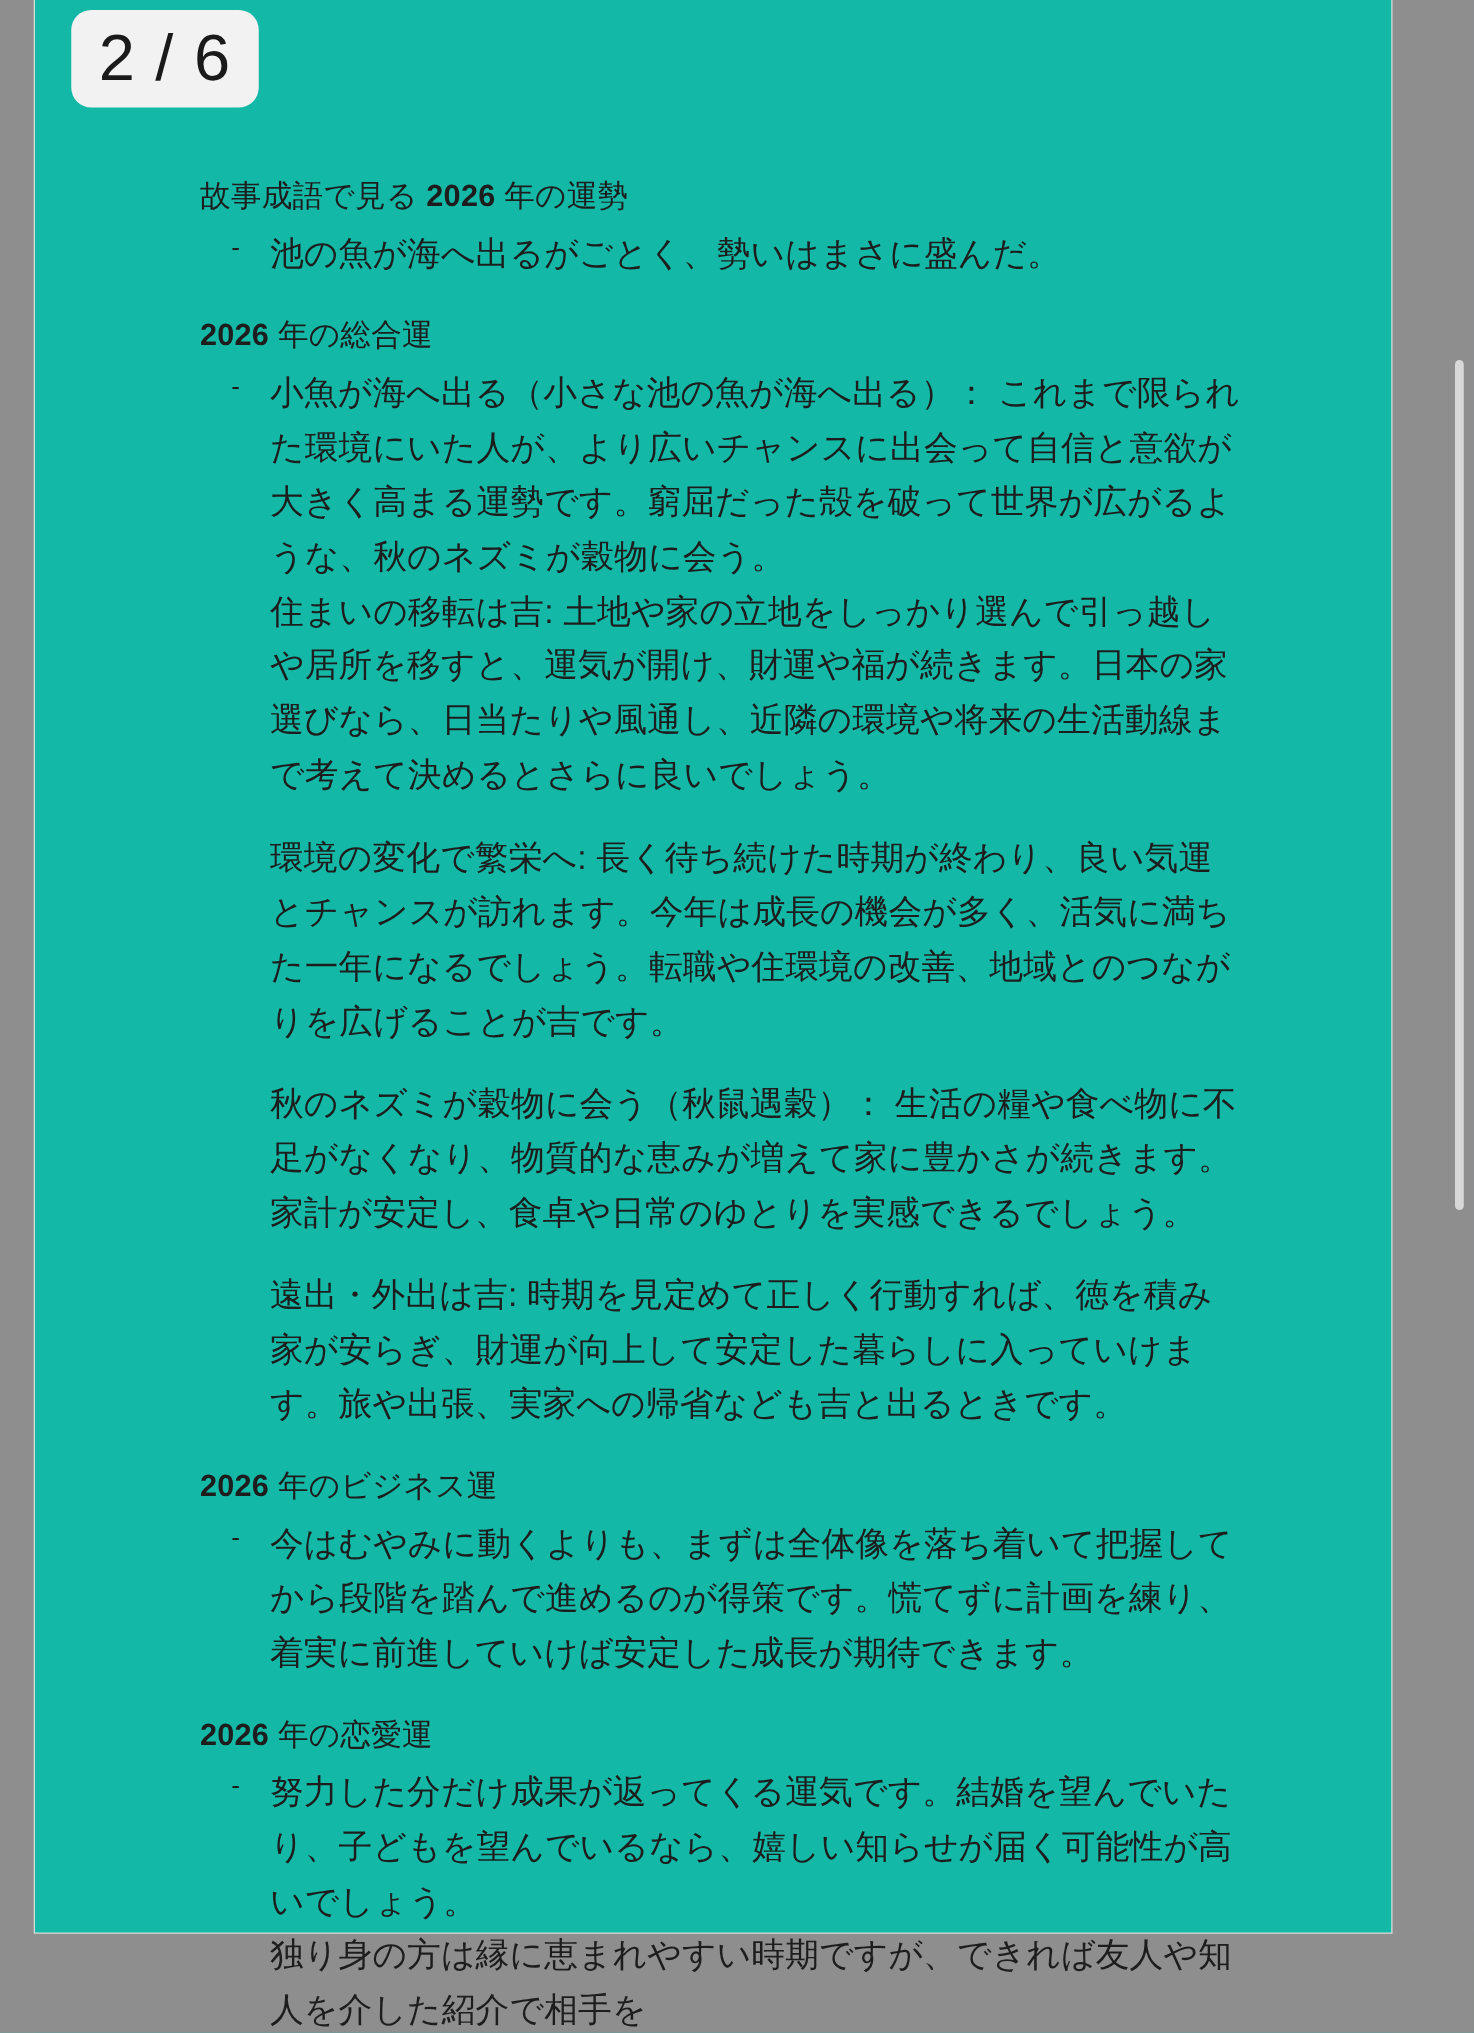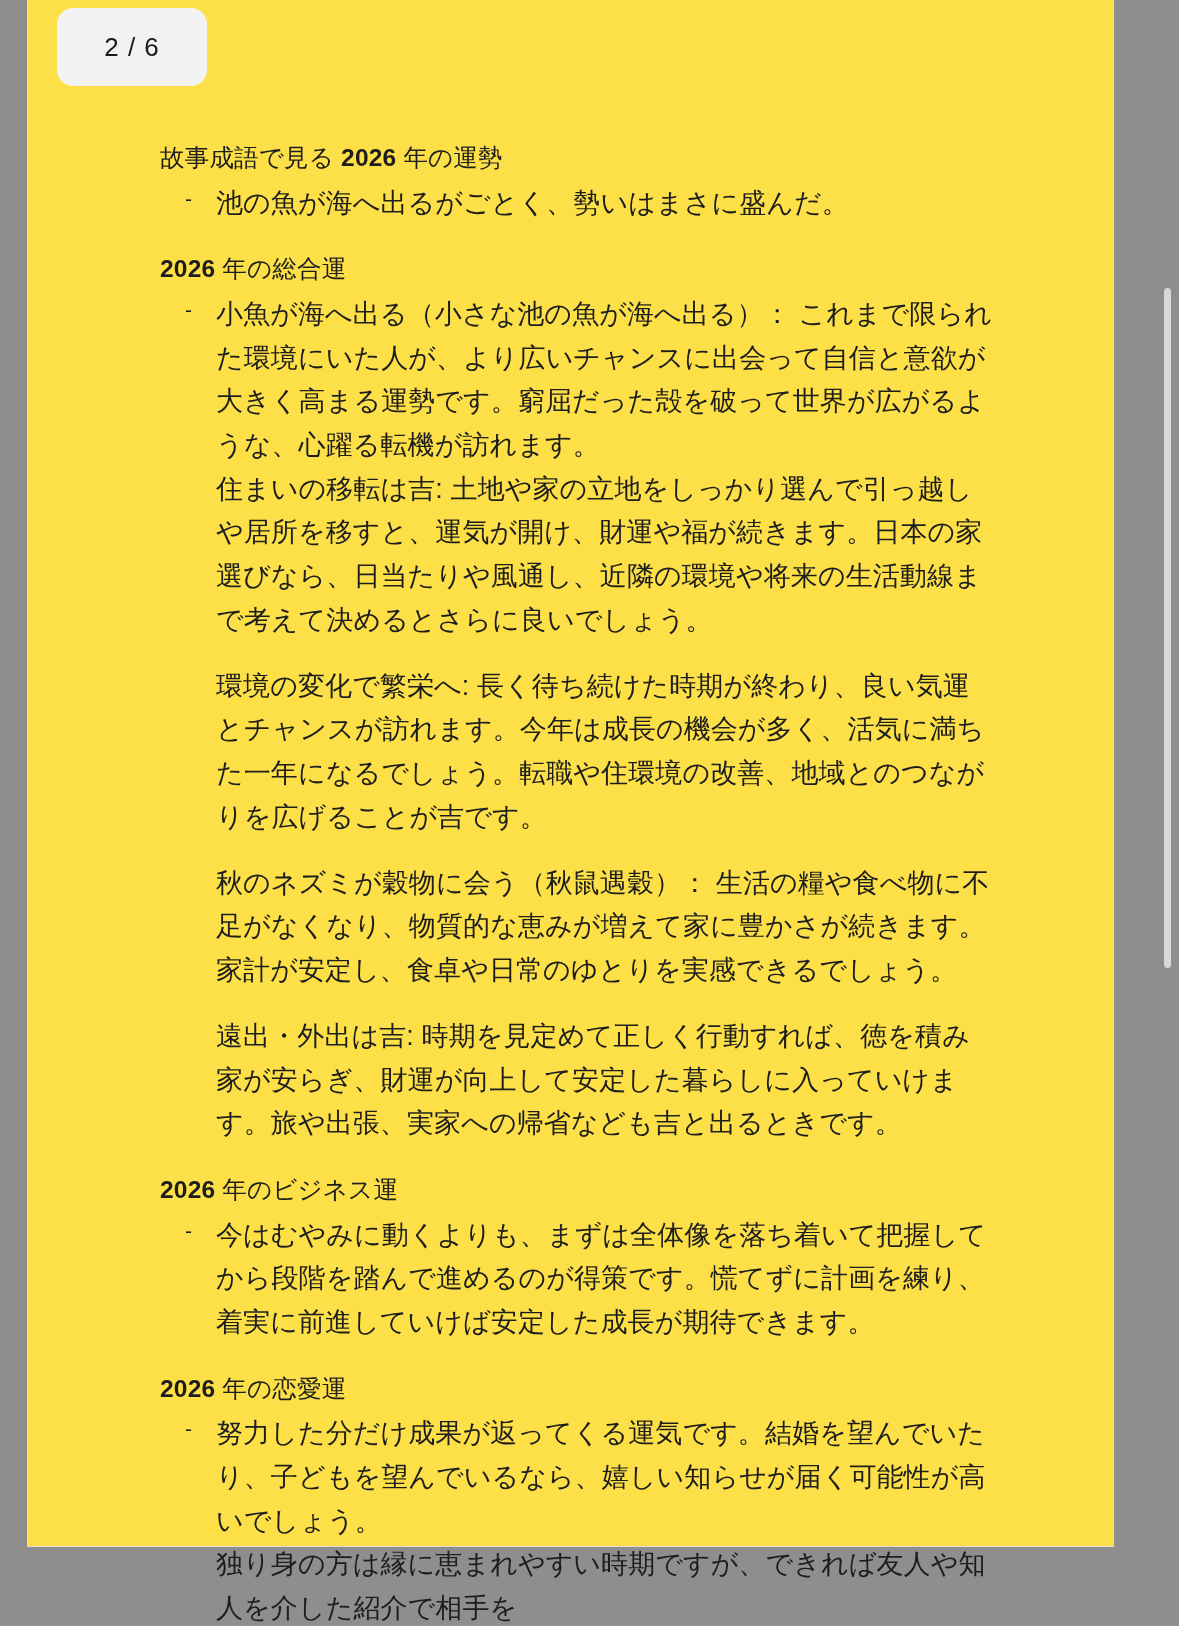--- a/index.html
+++ b/index.html
@@ -15,21 +15,21 @@
     font-family: "Liberation Sans", sans-serif;
   }
 
   
   .page-sheet {
     position: absolute;
     left: 28px;
     top: 0;
     width: 1085px;
     height: 1546px;
-    background: #fde047;
+    background: #14b8a6;
     box-shadow: 0 0 0 1px #dcdcdc;
   }
 
   
   .gutter-left {
     position: absolute;
     left: 0; top: 0;
     width: 28px; height: 1626px;
     background: #8e8e8e;
   }
@@ -51,21 +51,21 @@
     position: absolute;
     left: 57px;
     top: 8px;
     width: 150px;
     height: 78px;
     background: #f2f2f2;
     border-radius: 16px;
     display: flex;
     align-items: center;
     justify-content: center;
-    font-size: 26px;
+    font-size: 52px;
     color: #1a1a1a;
     letter-spacing: 1px;
     z-index: 5;
   }
 
   
   .scrollbar-track {
     position: absolute;
     right: 8px;
     top: 0;
@@ -147,21 +147,21 @@
       <div class="bullet-row">
         <div class="dash">-</div>
         <p class="para bullet-text">池の魚が海へ出るがごとく、勢いはまさに盛んだ。</p>
       </div>
     </div>
 
     <div class="section heading-gap-top">
       <h2 class="heading"><span class="bold-num">2026</span><span> 年の総合運</span></h2>
       <div class="bullet-row">
         <div class="dash">-</div>
-        <p class="para bullet-text">小魚が海へ出る（小さな池の魚が海へ出る）： これまで限られた環境にいた人が、より広いチャンスに出会って自信と意欲が大きく高まる運勢です。窮屈だった殻を破って世界が広がるような、心躍る転機が訪れます。</p>
+        <p class="para bullet-text">小魚が海へ出る（小さな池の魚が海へ出る）： これまで限られた環境にいた人が、より広いチャンスに出会って自信と意欲が大きく高まる運勢です。窮屈だった殻を破って世界が広がるような、秋のネズミが穀物に会う。</p>
       </div>
       <div class="indent-block">
         <p class="para">住まいの移転は吉: 土地や家の立地をしっかり選んで引っ越しや居所を移すと、運気が開け、財運や福が続きます。日本の家選びなら、日当たりや風通し、近隣の環境や将来の生活動線まで考えて決めるとさらに良いでしょう。</p>
         <p class="para">環境の変化で繁栄へ: 長く待ち続けた時期が終わり、良い気運とチャンスが訪れます。今年は成長の機会が多く、活気に満ちた一年になるでしょう。転職や住環境の改善、地域とのつながりを広げることが吉です。</p>
         <p class="para">秋のネズミが穀物に会う（秋鼠遇穀）： 生活の糧や食べ物に不足がなくなり、物質的な恵みが増えて家に豊かさが続きます。家計が安定し、食卓や日常のゆとりを実感できるでしょう。</p>
         <p class="para">遠出・外出は吉: 時期を見定めて正しく行動すれば、徳を積み家が安らぎ、財運が向上して安定した暮らしに入っていけます。旅や出張、実家への帰省なども吉と出るときです。</p>
       </div>
     </div>
 
     <div class="section heading-gap-top">

